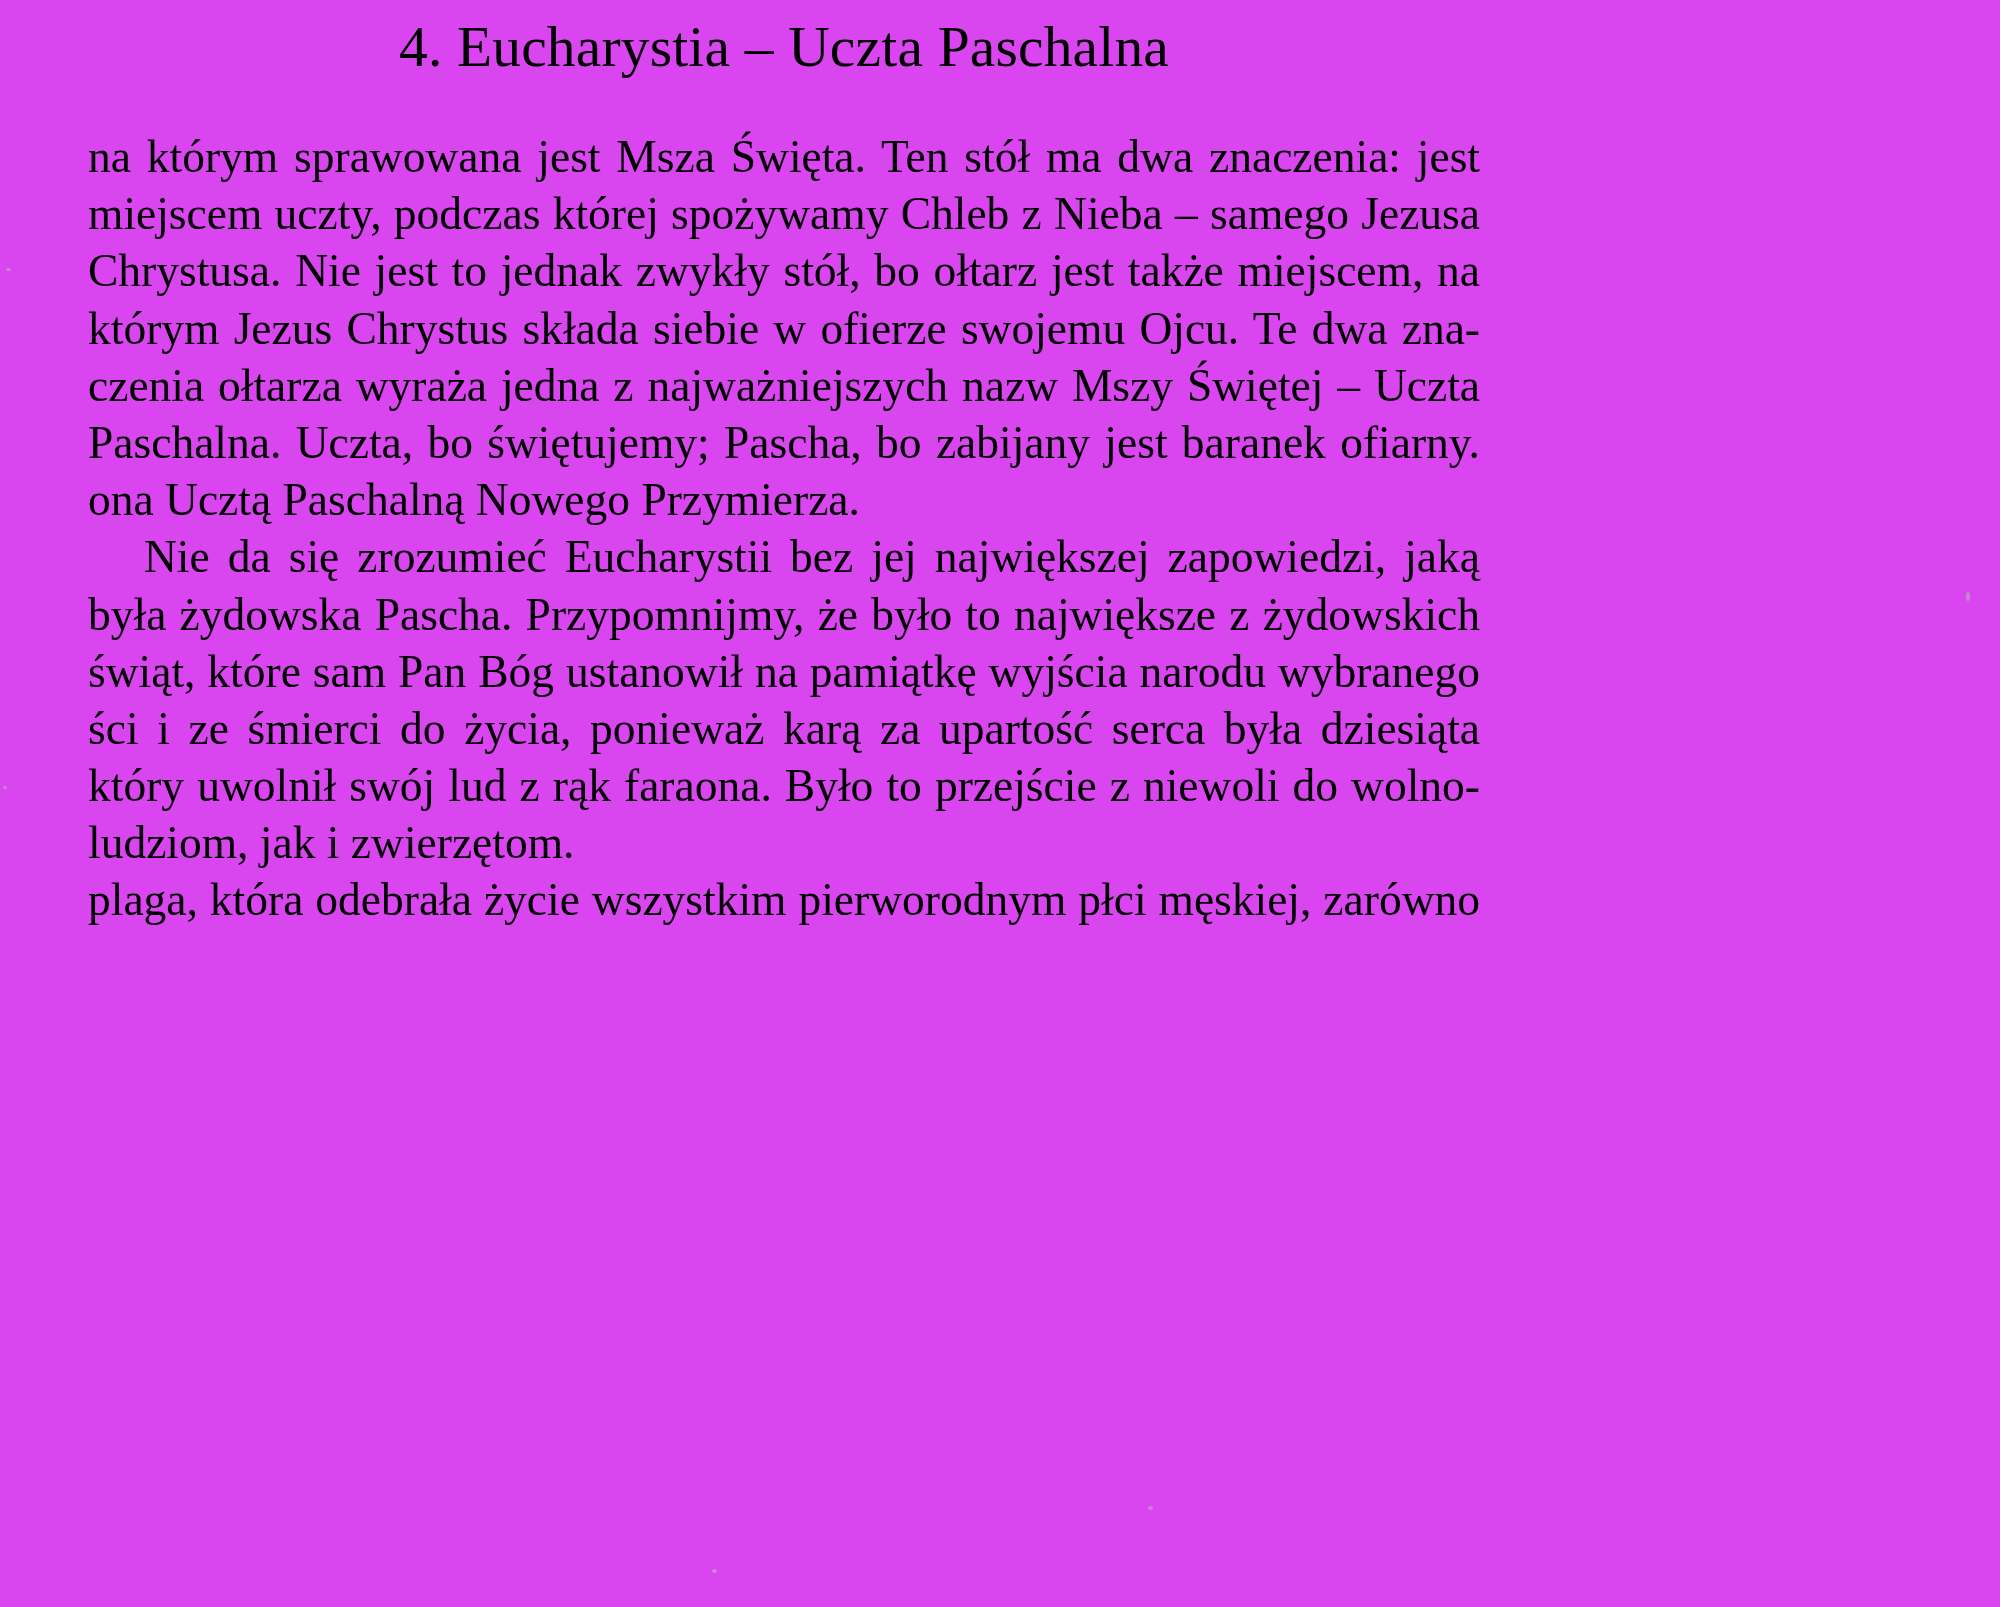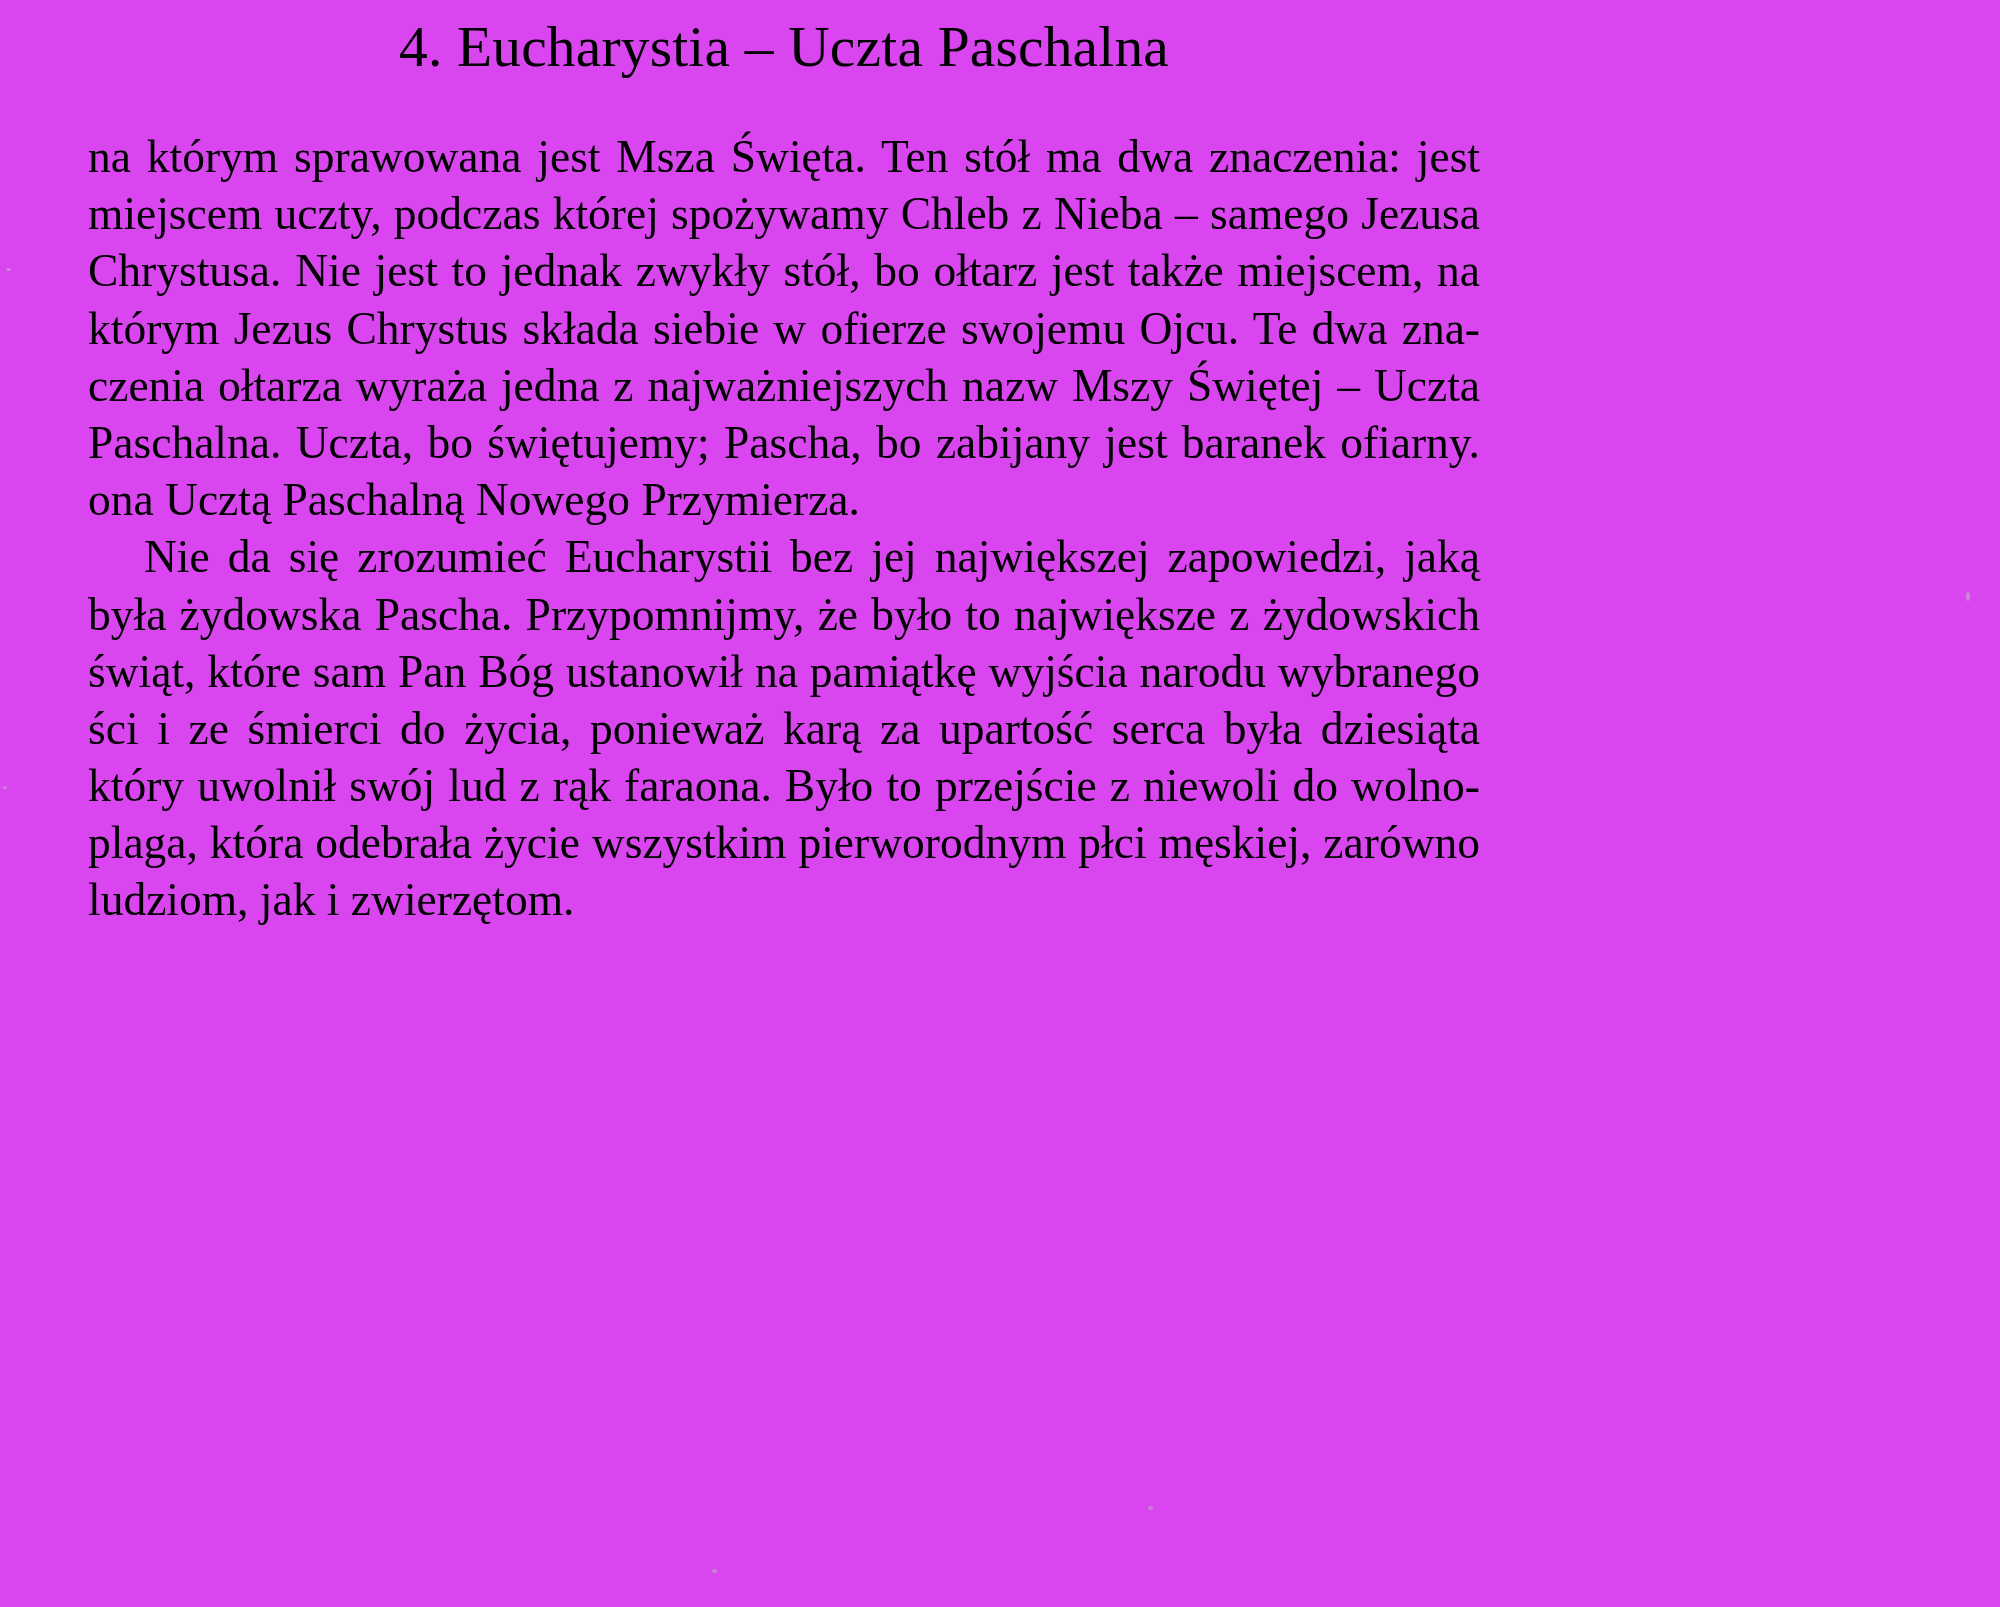--- a/index.html
+++ b/index.html
@@ -121,19 +121,19 @@
         <span class="line">Paschalna. Uczta, bo świętujemy; Pascha, bo zabijany jest baranek ofiarny.</span>
         <span class="line flush">ona Ucztą Paschalną Nowego Przymierza.</span>
       </div>
 
       <div class="para para-block">
         <span class="line indent">Nie da się zrozumieć Eucharystii bez jej największej zapowiedzi, jaką</span>
         <span class="line">była żydowska Pascha. Przypomnijmy, że było to największe z żydowskich</span>
         <span class="line">świąt, które sam Pan Bóg ustanowił na pamiątkę wyjścia narodu wybranego</span>
         <span class="line">ści i ze śmierci do życia, ponieważ karą za upartość serca była dziesiąta</span>
         <span class="line">który uwolnił swój lud z rąk faraona. Było to przejście z niewoli do wolno-</span>
+        <span class="line flush">ludziom, jak i zwierzętom.</span>
         <span class="line">plaga, która odebrała życie wszystkim pierworodnym płci męskiej, zarówno</span>
-        <span class="line flush">ludziom, jak i zwierzętom.</span>
       </div>
 
     </div>
   </div>
 </div>
 
 </body></html>

